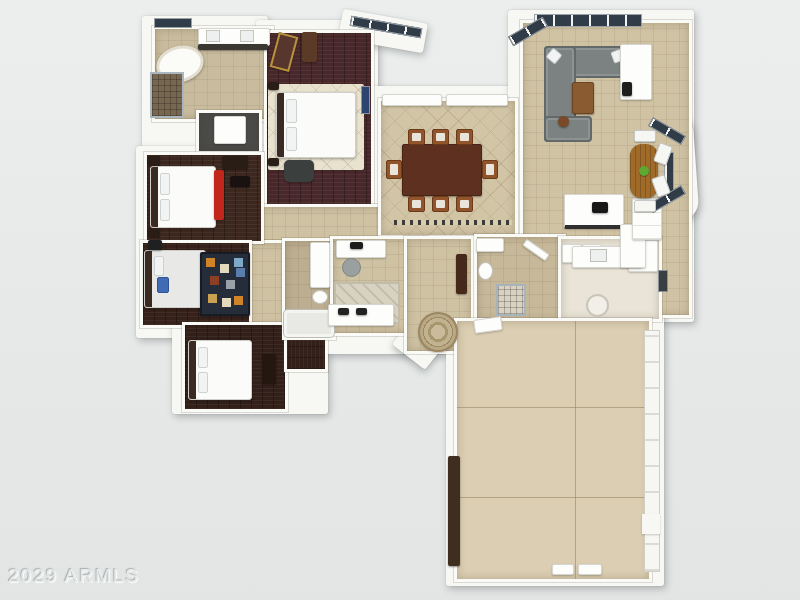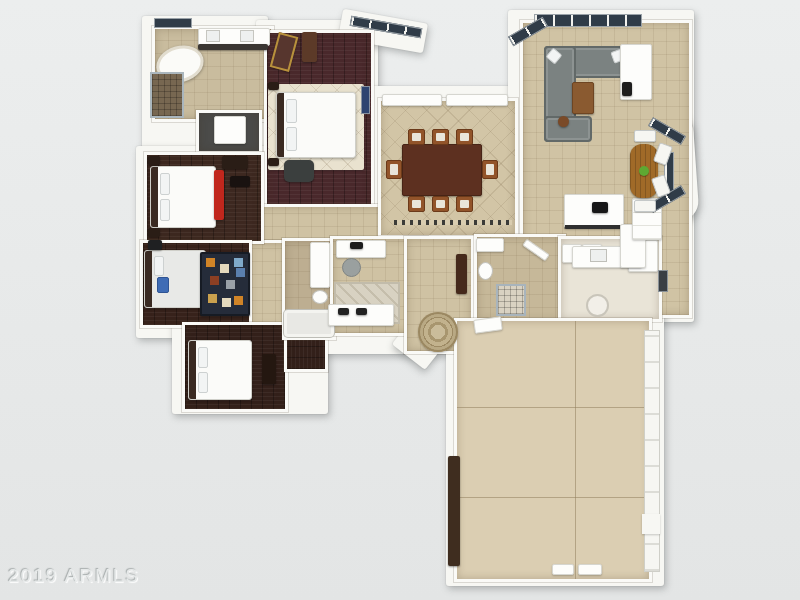--- a/index.html
+++ b/index.html
@@ -197,14 +197,14 @@
   <div class="abs dchair" style="left: 408px; top: 129px; width: 15px; height: 14px; background-color: rgb(146, 84, 42);"></div>
   <div class="abs dchair" style="left: 432px; top: 129px; width: 15px; height: 14px; background-color: rgb(146, 84, 42);"></div>
   <div class="abs dchair" style="left: 456px; top: 129px; width: 15px; height: 14px; background-color: rgb(146, 84, 42);"></div>
   <div class="abs dchair" style="left: 408px; top: 196px; width: 15px; height: 14px; background-color: rgb(146, 84, 42);"></div>
   <div class="abs dchair" style="left: 432px; top: 196px; width: 15px; height: 14px; background-color: rgb(146, 84, 42);"></div>
   <div class="abs dchair" style="left: 456px; top: 196px; width: 15px; height: 14px; background-color: rgb(146, 84, 42);"></div>
   <div class="abs dchair" style="left: 386px; top: 160px; width: 14px; height: 17px; background-color: rgb(146, 84, 42);"></div>
   <div class="abs dchair" style="left: 482px; top: 160px; width: 14px; height: 17px; background-color: rgb(146, 84, 42);"></div>
   <div class="abs" style="left:394px;top:220px;width:118px;height:5px;background:repeating-linear-gradient(90deg,#3c3c38 0 3px,#d9cdb0 3px 8px);"></div>
 
-  <div class="wm">2019 ARMLS</div>
+  <div class="wm">2029 ARMLS</div>
 </div>
 
 </body></html>

